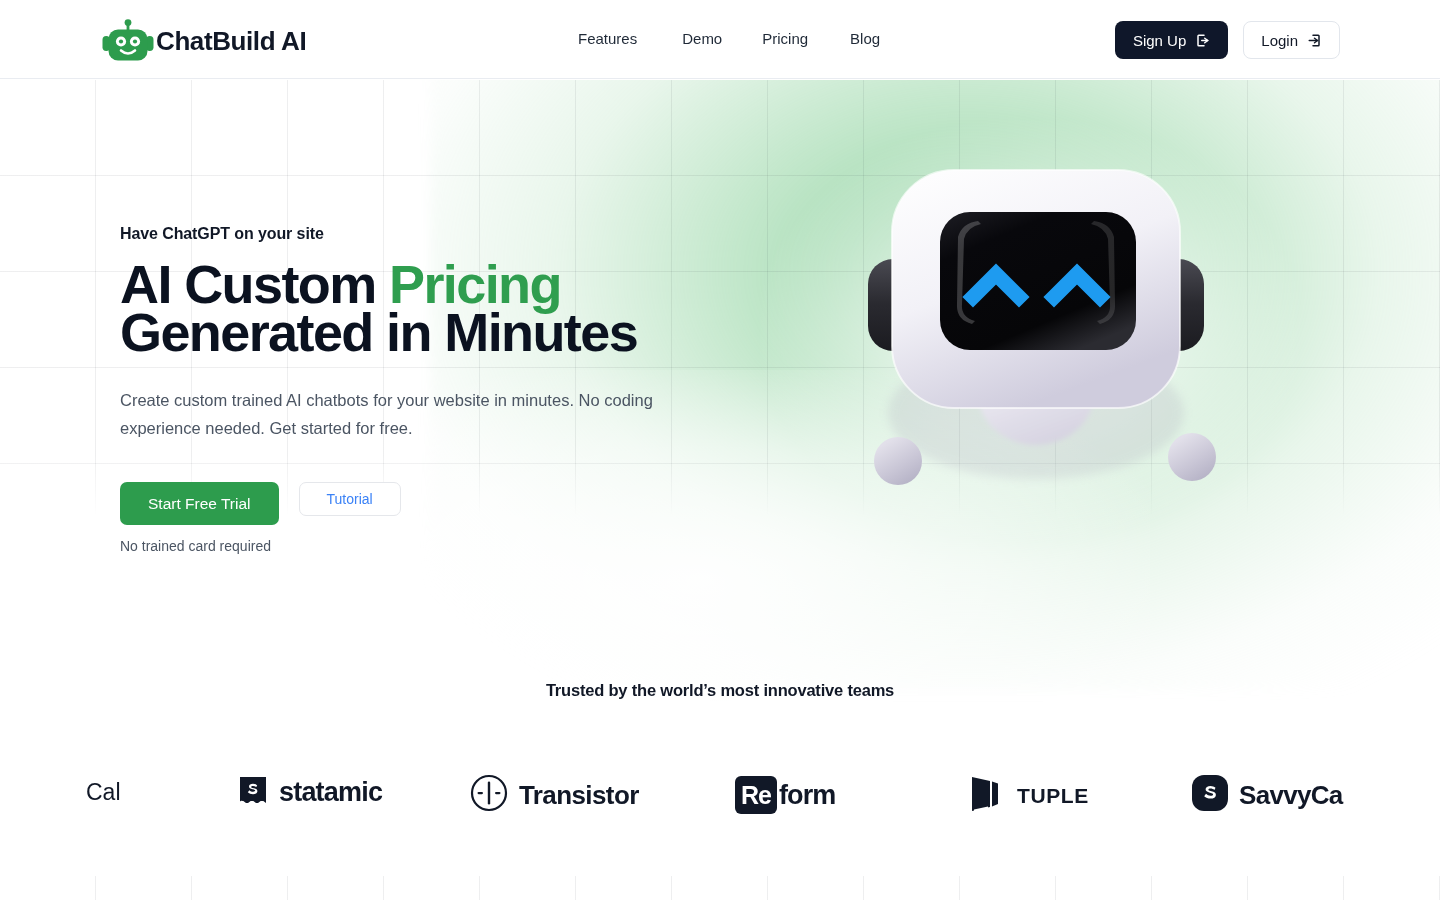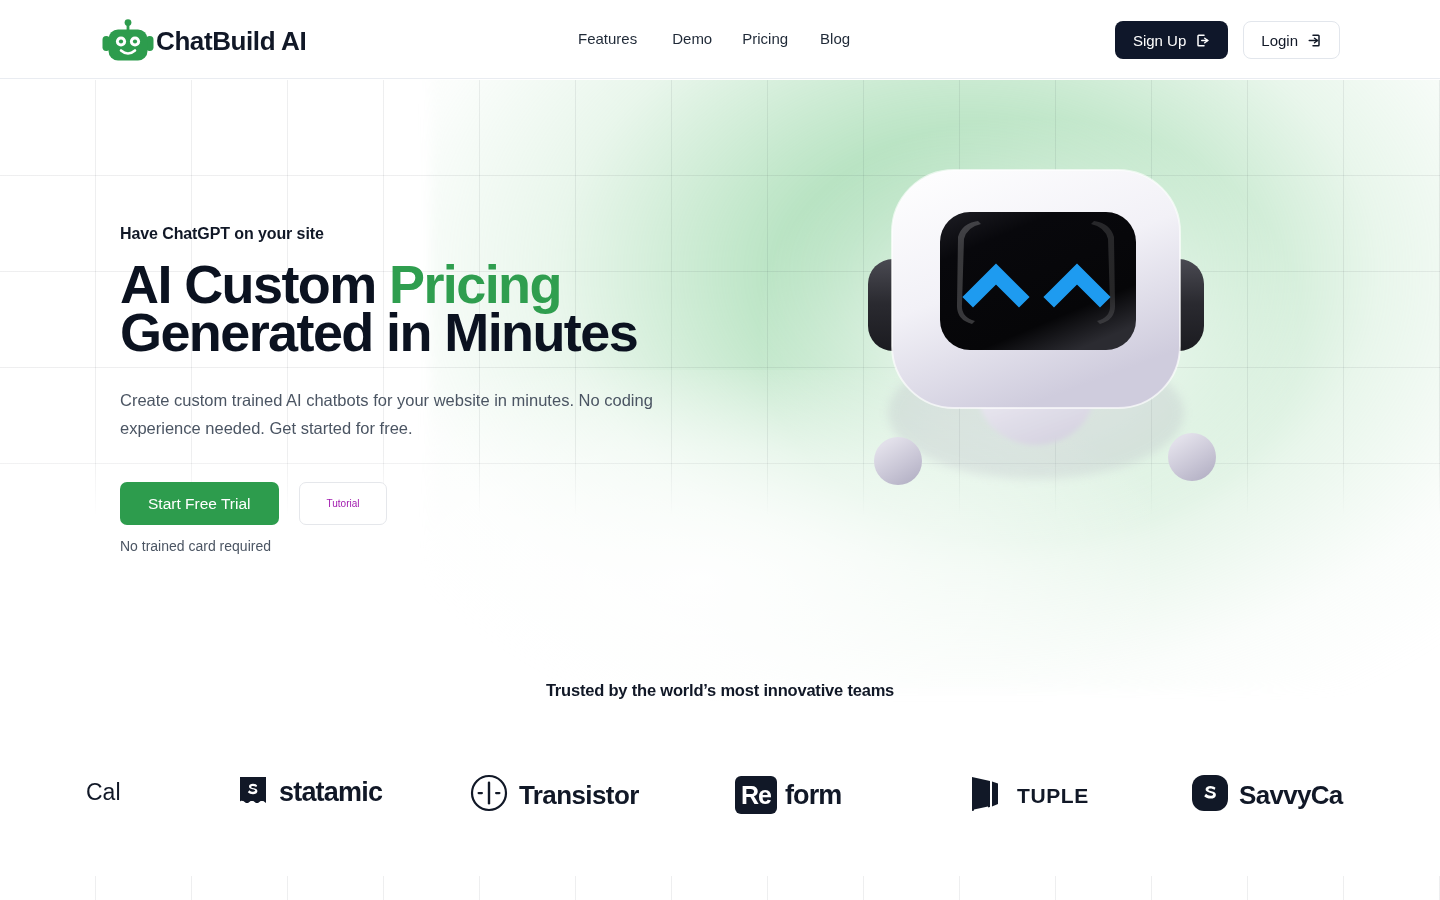--- a/index.html
+++ b/index.html
@@ -24,21 +24,21 @@
     position:absolute; left:100px; top:18px;
     display:flex; align-items:center; 
   }
   .brand-logo{ width:56px; height:46px; display:block; }
   .brand-name{
     font-size:26px; font-weight:700; color:#111827;
     letter-spacing:-0.4px; white-space:nowrap;
   }
   .nav{
     position:absolute; left:578px; top:30px;
-    display:flex; gap:8px;
+    display:flex; gap:18px;
   }
   .nav a{
     font-size:15px; color:#1f2937; text-decoration:none;
     font-weight:400; padding:0 22px 0 0; white-space:nowrap;
   }
   .nav a:first-child{ padding-right:27px; }
   .nav a:nth-child(2){ padding-right:22px; }
   .nav a:nth-child(3){ padding-right:24px; }
   .auth{
     position:absolute; right:100px; top:21px;
@@ -137,24 +137,24 @@
   .cta-row{ margin-top:40px; display:flex; gap:20px; align-items:flex-start; }
   .btn-trial{
     background:#2d9c4d; color:#ffffff;
     border:none; border-radius:7px;
     height:43px; padding:0 28px;
     font-size:15.5px; font-weight:500;
     font-family:"Liberation Sans", sans-serif;
     cursor:pointer; white-space:nowrap;
   }
   .btn-tutorial{
-    background:#ffffff; color:#a21caf;
+    background:#ffffff; color:#3b82f6;
     border:1px solid #e5e7eb; border-radius:7px;
-    height:43px; padding:0 27px;
-    font-size:10px; font-weight:500;
+    height:34px; padding:0 27px;
+    font-size:14px; font-weight:500;
     font-family:"Liberation Sans", sans-serif;
     cursor:pointer; white-space:nowrap;
   }
   .nocard{ margin-top:13px; font-size:14px; color:#4b5563; }
 
   
   .robot{ position:absolute; left:856px; top:85px; width:360px; height:400px; z-index:6; }
 
   
   .trusted-title{
@@ -335,21 +335,21 @@
         <svg width="38" height="38" viewBox="0 0 38 38" xmlns="http://www.w3.org/2000/svg">
           <circle cx="19" cy="19" r="17" fill="none" stroke="#111827" stroke-width="2.2"></circle>
           <rect x="17.8" y="7.5" width="2.4" height="23" rx="1.2" fill="#111827"></rect>
           <rect x="7.5" y="17.9" width="5.5" height="2.3" rx="1.1" fill="#111827"></rect>
           <rect x="25" y="17.9" width="5.5" height="2.3" rx="1.1" fill="#111827"></rect>
         </svg>
       </span>
       <span class="logo-text" style="font-size:26px;letter-spacing:-0.6px;">Transistor</span>
     </div>
 
-    <div class="lg-ref logo" style="gap:6px;">
+    <div class="lg-ref logo" style="gap:0;">
       <span style="display:flex;align-items:center;justify-content:center;background:#111827;border-radius:6px;width:42px;height:38px;">
         <span style="color:#ffffff;font-size:25px;font-weight:700;letter-spacing:-0.9px;font-family:'Liberation Sans',sans-serif;">Re</span>
       </span>
       <span class="logo-text" style="font-size:27px;letter-spacing:-0.9px;margin-left:2px;">form</span>
     </div>
 
     <div class="logo lg-tup" style="gap:17px;text-align:right;">
       <span>
         <svg width="30" height="38" viewBox="0 0 30 38" xmlns="http://www.w3.org/2000/svg">
           <path d="M2 2 L20 6 L20 32 L2 36 Z" fill="#111827"></path>

